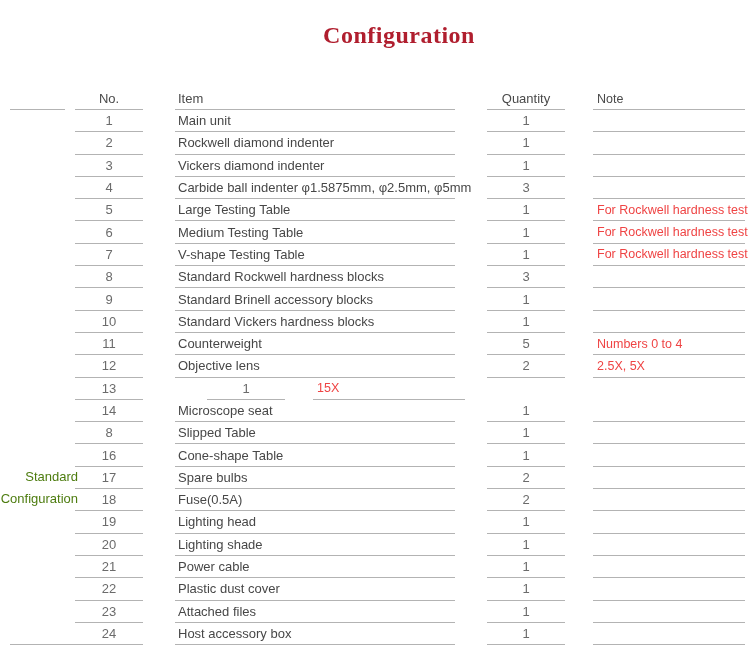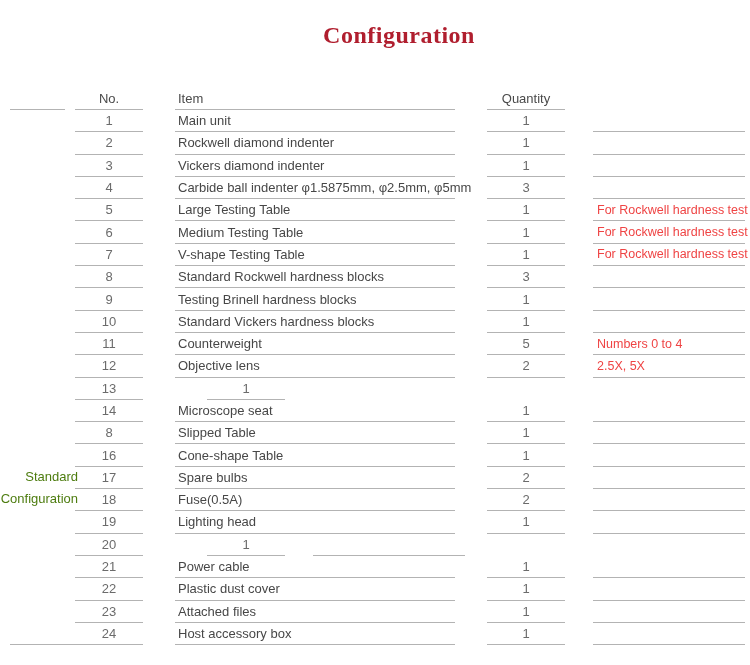--- a/index.html
+++ b/index.html
@@ -80,20 +80,21 @@
 
     <div class="row header">
       <div class="cell label-cell bordered"></div>
       <div class="gap g1"></div>
       <div class="cell no-cell bordered">No.</div>
       <div class="gap g2"></div>
       <div class="cell item-cell bordered">Item</div>
       <div class="gap g3"></div>
       <div class="cell qty-cell bordered">Quantity</div>
       <div class="gap g4"></div>
+      <div class="cell note-cell bordered">Note</div>
     </div>
 
     <div id="table-body">
         <div class="row">
           <div class="cell label-cell"></div>
           <div class="gap g1"></div>
           <div class="cell no-cell bordered">1</div>
           <div class="gap g2"></div>
           <div class="cell item-cell bordered">Main unit</div>
           <div class="gap g3"></div>
@@ -176,21 +177,21 @@
           <div class="gap g3"></div>
           <div class="cell qty-cell bordered">3</div>
           <div class="gap g4"></div>
           <div class="cell note-cell bordered"></div>
         </div>
         <div class="row">
           <div class="cell label-cell"></div>
           <div class="gap g1"></div>
           <div class="cell no-cell bordered">9</div>
           <div class="gap g2"></div>
-          <div class="cell item-cell bordered">Testing Brinell hardness blocks</div>
+          <div class="cell item-cell bordered">Standard Brinell accessory blocks</div>
           <div class="gap g3"></div>
           <div class="cell qty-cell bordered">1</div>
           <div class="gap g4"></div>
           <div class="cell note-cell bordered"></div>
         </div>
         <div class="row">
           <div class="cell label-cell"></div>
           <div class="gap g1"></div>
           <div class="cell no-cell bordered">10</div>
           <div class="gap g2"></div>
@@ -223,20 +224,21 @@
           <div class="cell note-cell bordered">2.5X, 5X</div>
         </div>
         <div class="row">
           <div class="cell label-cell"></div>
           <div class="gap g1"></div>
           <div class="cell no-cell bordered">13</div>
           <div class="gap g2"></div>
           <div class="gap g3"></div>
           <div class="cell qty-cell bordered">1</div>
           <div class="gap g4"></div>
+          <div class="cell note-cell bordered">15X</div>
         </div>
         <div class="row">
           <div class="cell label-cell"></div>
           <div class="gap g1"></div>
           <div class="cell no-cell bordered">14</div>
           <div class="gap g2"></div>
           <div class="cell item-cell bordered">Microscope seat</div>
           <div class="gap g3"></div>
           <div class="cell qty-cell bordered">1</div>
           <div class="gap g4"></div>
@@ -295,20 +297,21 @@
           <div class="gap g3"></div>
           <div class="cell qty-cell bordered">1</div>
           <div class="gap g4"></div>
           <div class="cell note-cell bordered"></div>
         </div>
         <div class="row">
           <div class="cell label-cell"></div>
           <div class="gap g1"></div>
           <div class="cell no-cell bordered">20</div>
           <div class="gap g2"></div>
+          <div class="cell item-cell bordered">Lighting shade</div>
           <div class="gap g3"></div>
           <div class="cell qty-cell bordered">1</div>
           <div class="gap g4"></div>
           <div class="cell note-cell bordered"></div>
         </div>
         <div class="row">
           <div class="cell label-cell"></div>
           <div class="gap g1"></div>
           <div class="cell no-cell bordered">21</div>
           <div class="gap g2"></div>

